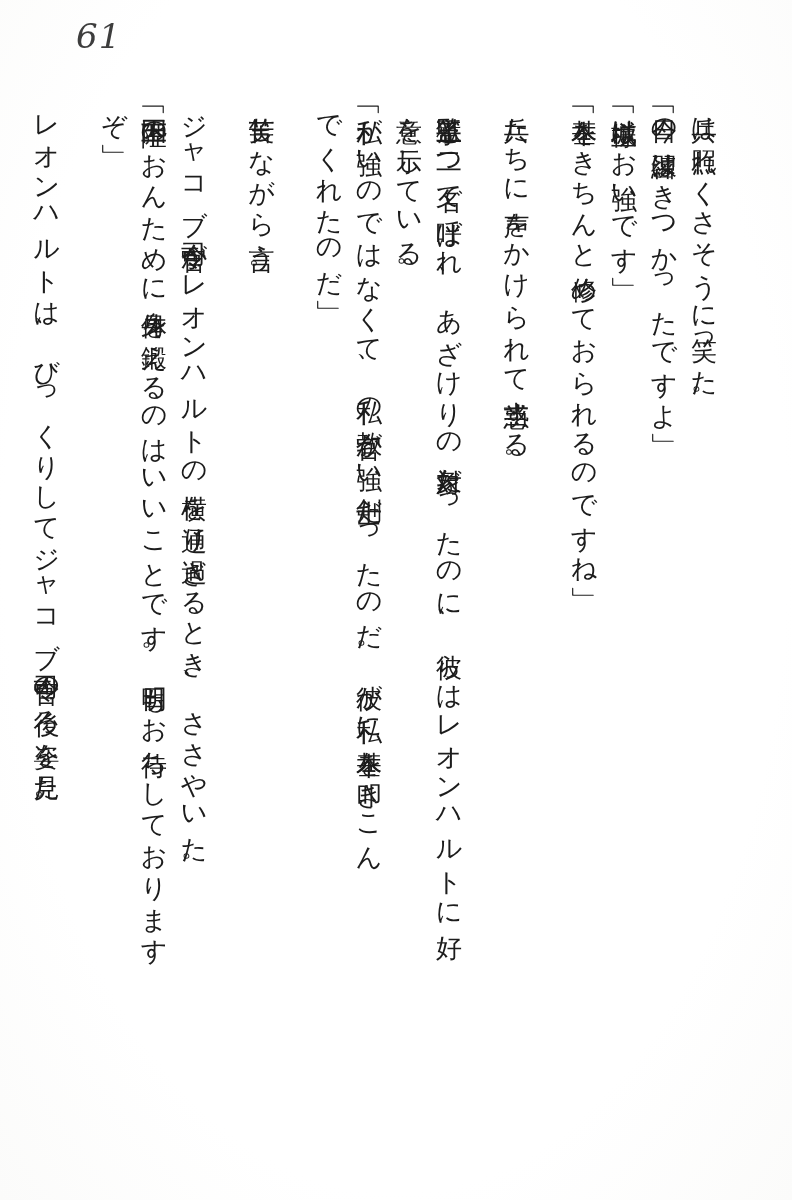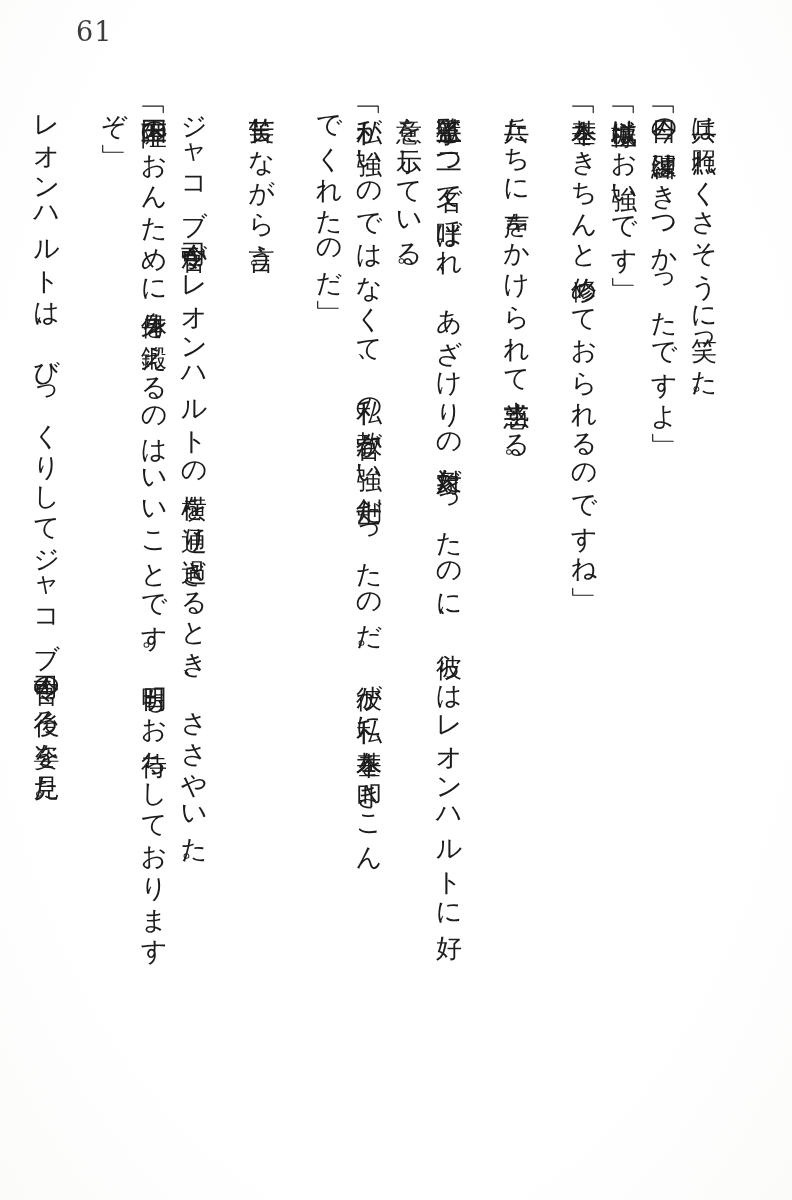--- a/index.html
+++ b/index.html
@@ -16,21 +16,22 @@
   }
   .page {
     position: absolute;
     inset: 0;
     background: radial-gradient(ellipse at 50% 45%, #ffffff 70%, #fbfbfa 100%);
   }
   .page-number {
     position: absolute;
     left: 76px;
     top: 16px;
-    font-size: 27px;
+    font-size: 34px;
+    font-style: italic;
     color: #3d3d3d;
     letter-spacing: 1px;
   }
   .text-block {
     position: absolute;
     top: 97px;
     right: 40px;
     height: 1048px;
     writing-mode: vertical-rl;
     text-orientation: mixed;

